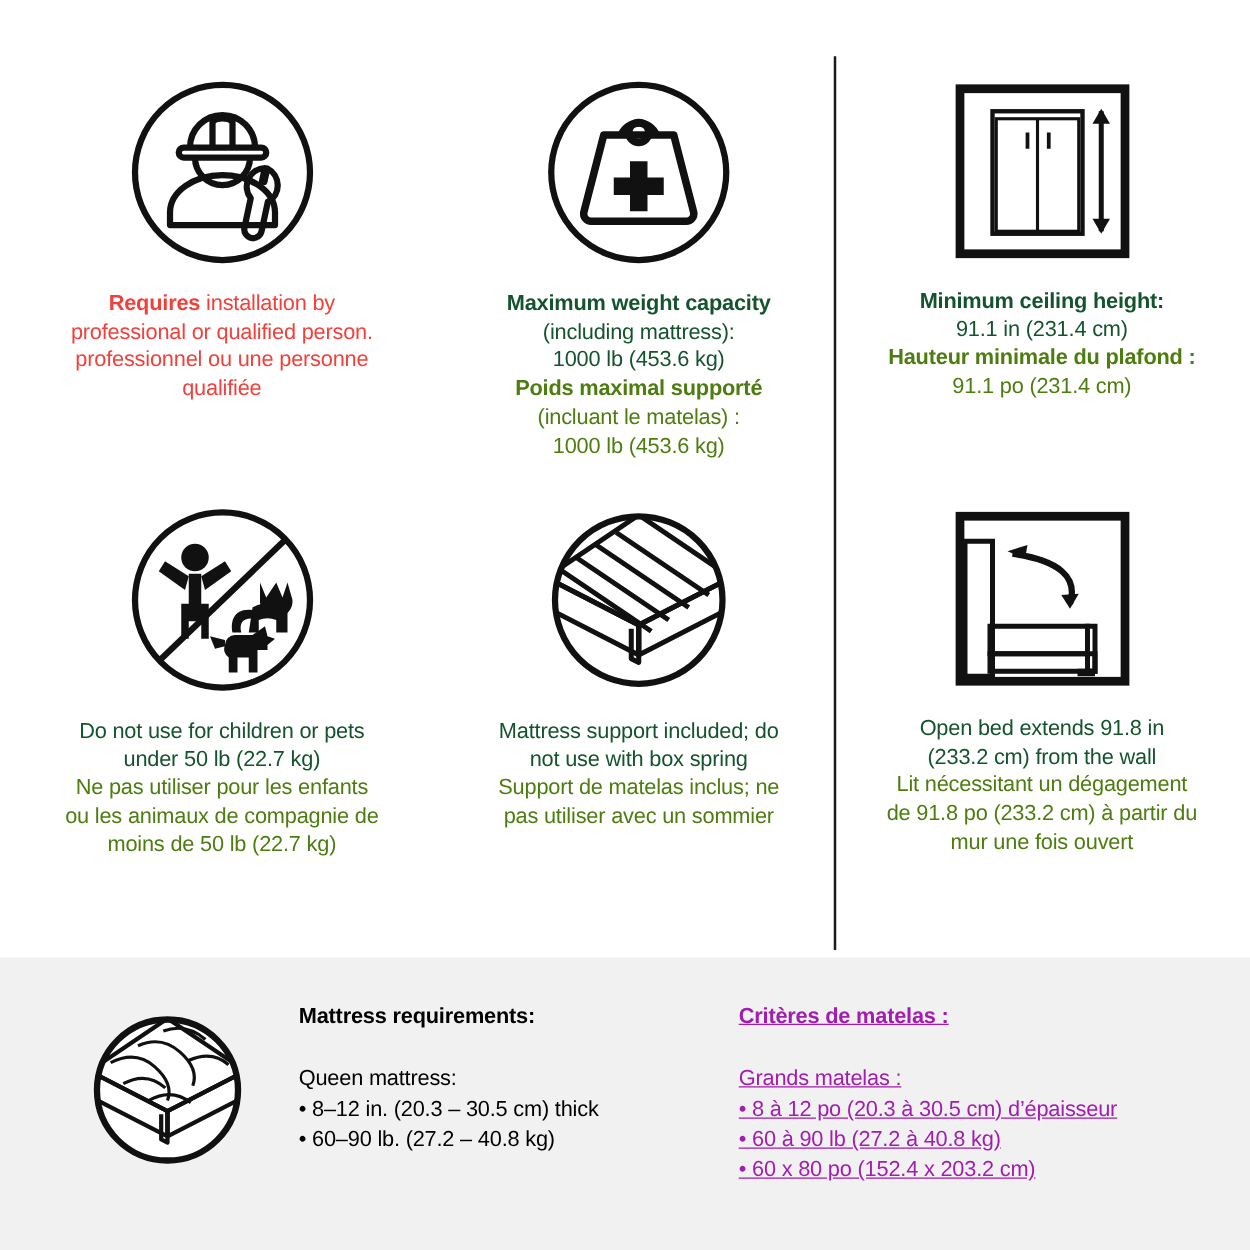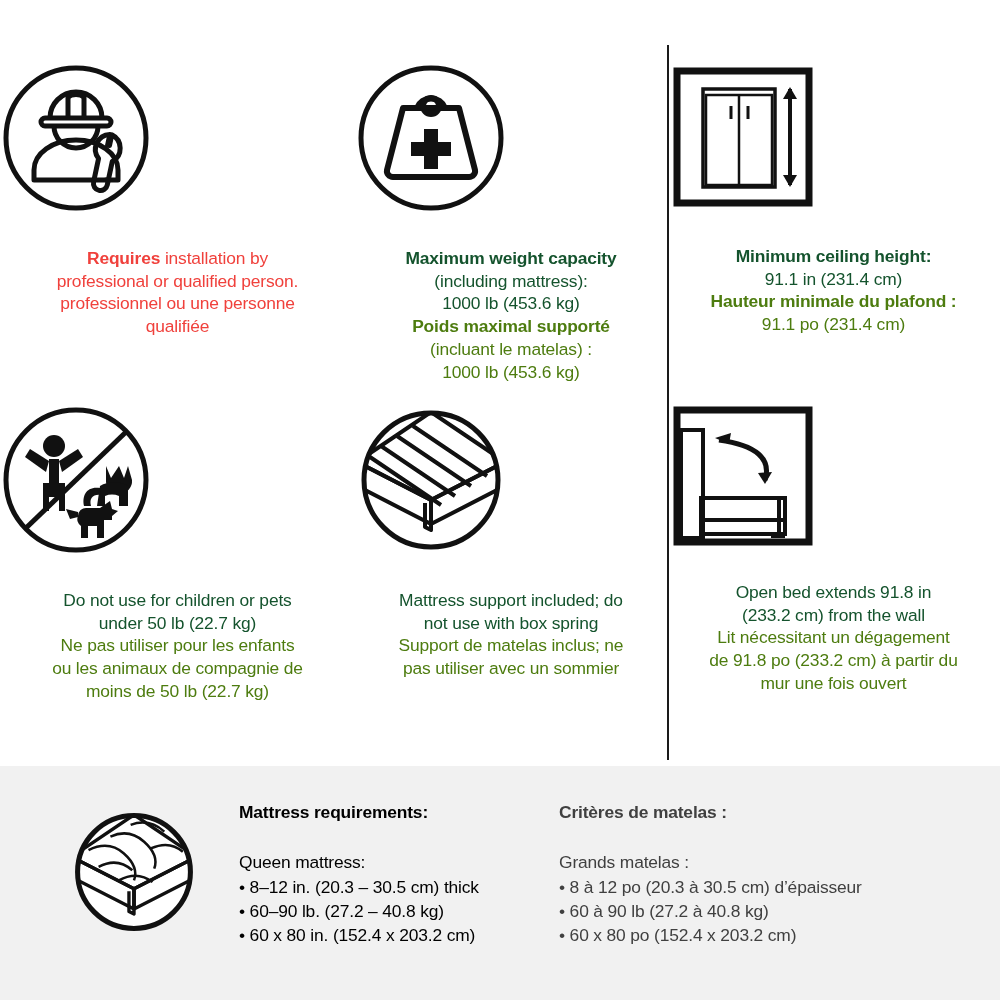--- a/index.html
+++ b/index.html
@@ -30,22 +30,22 @@
     width: 1000px;
     height: 766px;
     display: grid;
     grid-template-columns: 355px 312px 333px;
     grid-template-rows: 346px 340px;
   }
 
   .cell {
     display: flex;
     flex-direction: column;
+    align-items: center;
     box-sizing: border-box;
-    gap: 16px;
   }
   .cell.r1 { padding-top: 62px; }
   .cell.r2 { padding-top: 58px; }
 
   .icon-wrap {
     width: 152px;
     height: 152px;
     display: flex;
     align-items: center;
     justify-content: center;
@@ -100,21 +100,21 @@
     margin-top: 42px;
     flex: none;
   }
   .footer-col {
     margin-top: 34px;
     line-height: 1.40;
     font-size: 17.4px;
     letter-spacing: -0.15px;
   }
   .footer-col.en-col { margin-left: 41px; width: 320px; color: #000000; }
-  .footer-col.fr-col { width: 400px; color: #404040; }
+  .footer-col.fr-col { margin-left: 32px; width: 400px; color: #a21caf; text-decoration: underline; }
   .footer-col .hdr { font-weight: bold; display: block; }
   .footer-col .gap { display: block; height: 26px; }
   .footer-col .li { display: block; white-space: nowrap; }
 </style>
 </head>
 <body>
 
 <div id="infographic">
 
   <div class="grid">
@@ -325,21 +325,20 @@
         </g>
       </svg>
     </div>
 
     <div class="footer-col en-col">
       <span class="hdr">Mattress requirements:</span>
       <span class="gap"></span>
       <span class="li">Queen mattress:</span>
       <span class="li">• 8–12 in. (20.3 – 30.5 cm) thick</span>
       <span class="li">• 60–90 lb. (27.2 – 40.8 kg)</span>
-      <span class="li">• 60 x 80 in. (152.4 x 203.2 cm)</span>
     </div>
 
     <div class="footer-col fr-col">
       <span class="hdr">Critères de matelas :</span>
       <span class="gap"></span>
       <span class="li">Grands matelas :</span>
       <span class="li">• 8 à 12 po (20.3 à 30.5 cm) d’épaisseur</span>
       <span class="li">• 60 à 90 lb (27.2 à 40.8 kg)</span>
       <span class="li">• 60 x 80 po (152.4 x 203.2 cm)</span>
     </div>

